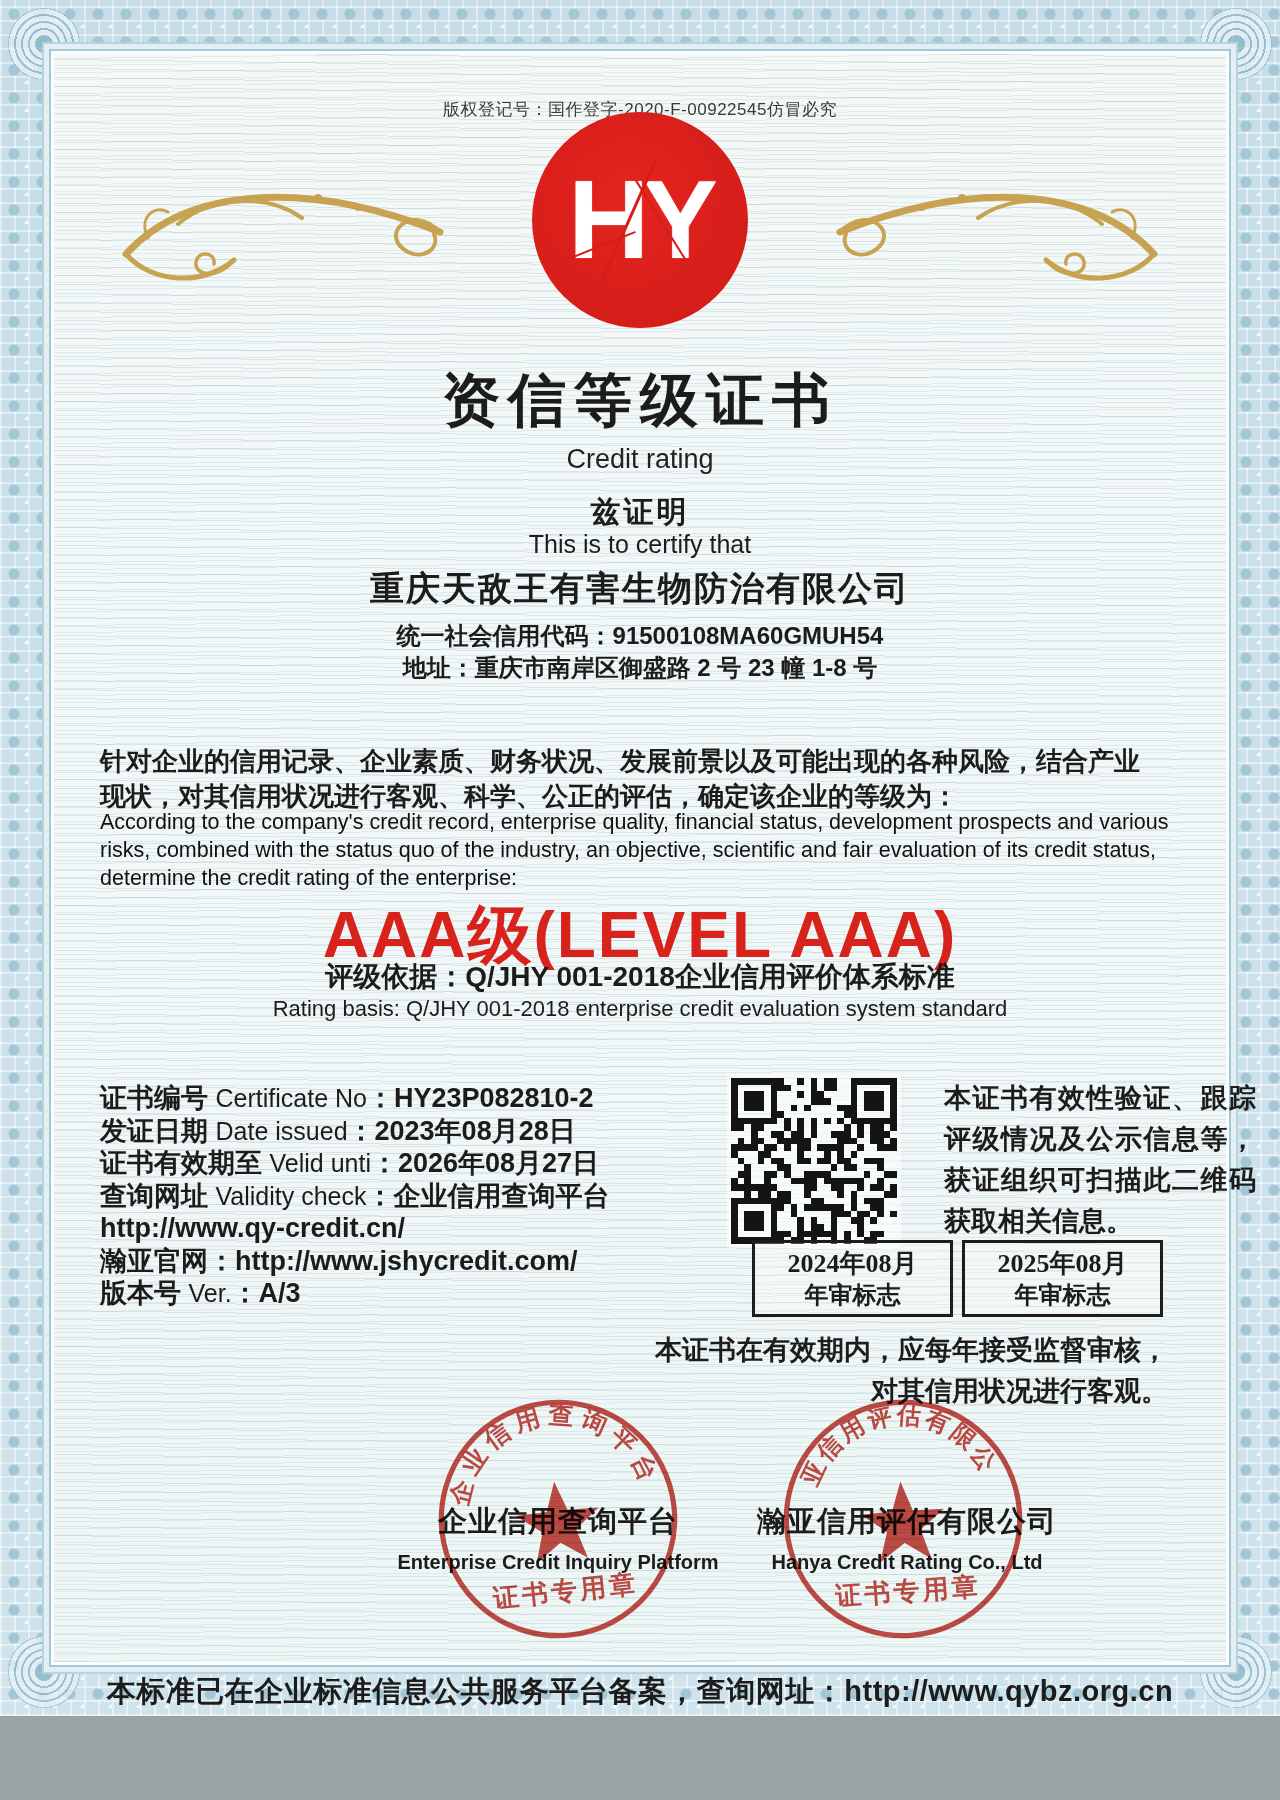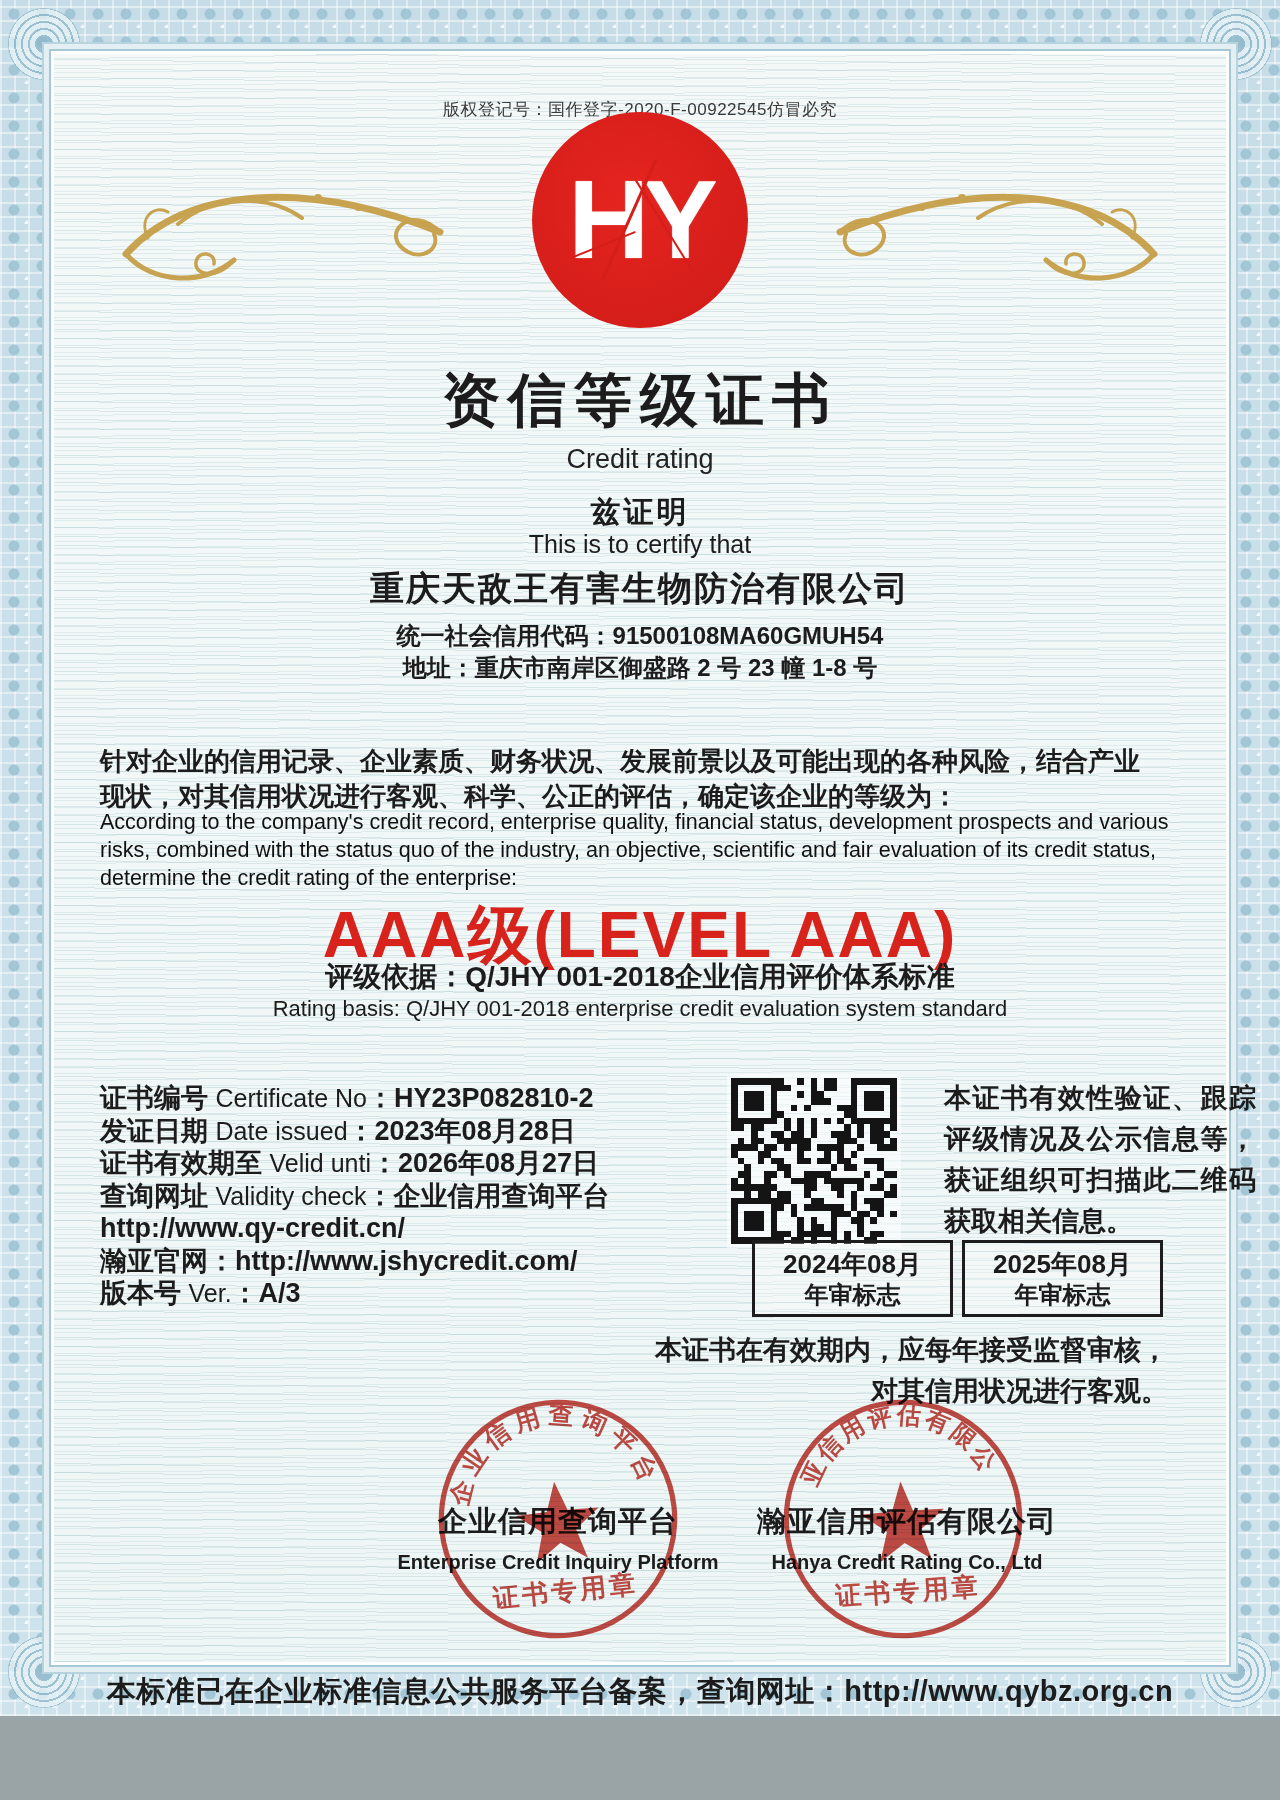--- a/index.html
+++ b/index.html
@@ -78,21 +78,21 @@
   
   .qr{left:727px;top:1074px;width:174px;height:174px;display:grid;
     grid-template-columns:repeat(25,1fr);grid-template-rows:repeat(25,1fr);
     background:rgba(255,255,255,.55);padding:4px;}
   .qr-cell.dark{background:#141414;}
   .qr-note{left:916px;top:1078px;width:312px;font-size:27px;font-weight:700;line-height:41px;text-align:justify;margin-left:28px;}
   
   .mark-box{top:1240px;width:201px;height:77px;border:3px solid #1d1d1d;
     display:flex;flex-direction:column;align-items:center;justify-content:center;
     background:rgba(255,255,255,.25);}
-  .mark-box .l1{font-size:26px;font-weight:700;line-height:32px;}
+  .mark-box .l1{font-size:26px;font-weight:700;line-height:32px;font-family:Liberation Serif, serif;}
   .mark-box .l2{font-size:24px;font-weight:700;line-height:30px;}
   .mark-box.m1{left:752px;}
   .mark-box.m2{left:962px;}
   .superv{right:112px;top:1330px;width:600px;text-align:right;font-size:27px;font-weight:700;line-height:41px;}
   
   .stamp{width:250px;height:250px;opacity:.88;mix-blend-mode:multiply;}
   .stamp.s1{left:433px;top:1394px;transform:rotate(-6deg);}
   .stamp.s2{left:778px;top:1394px;transform:rotate(-4deg);}
   .issuer{text-align:center;}
   .issuer.i1{left:378px;top:1502px;width:360px;}

